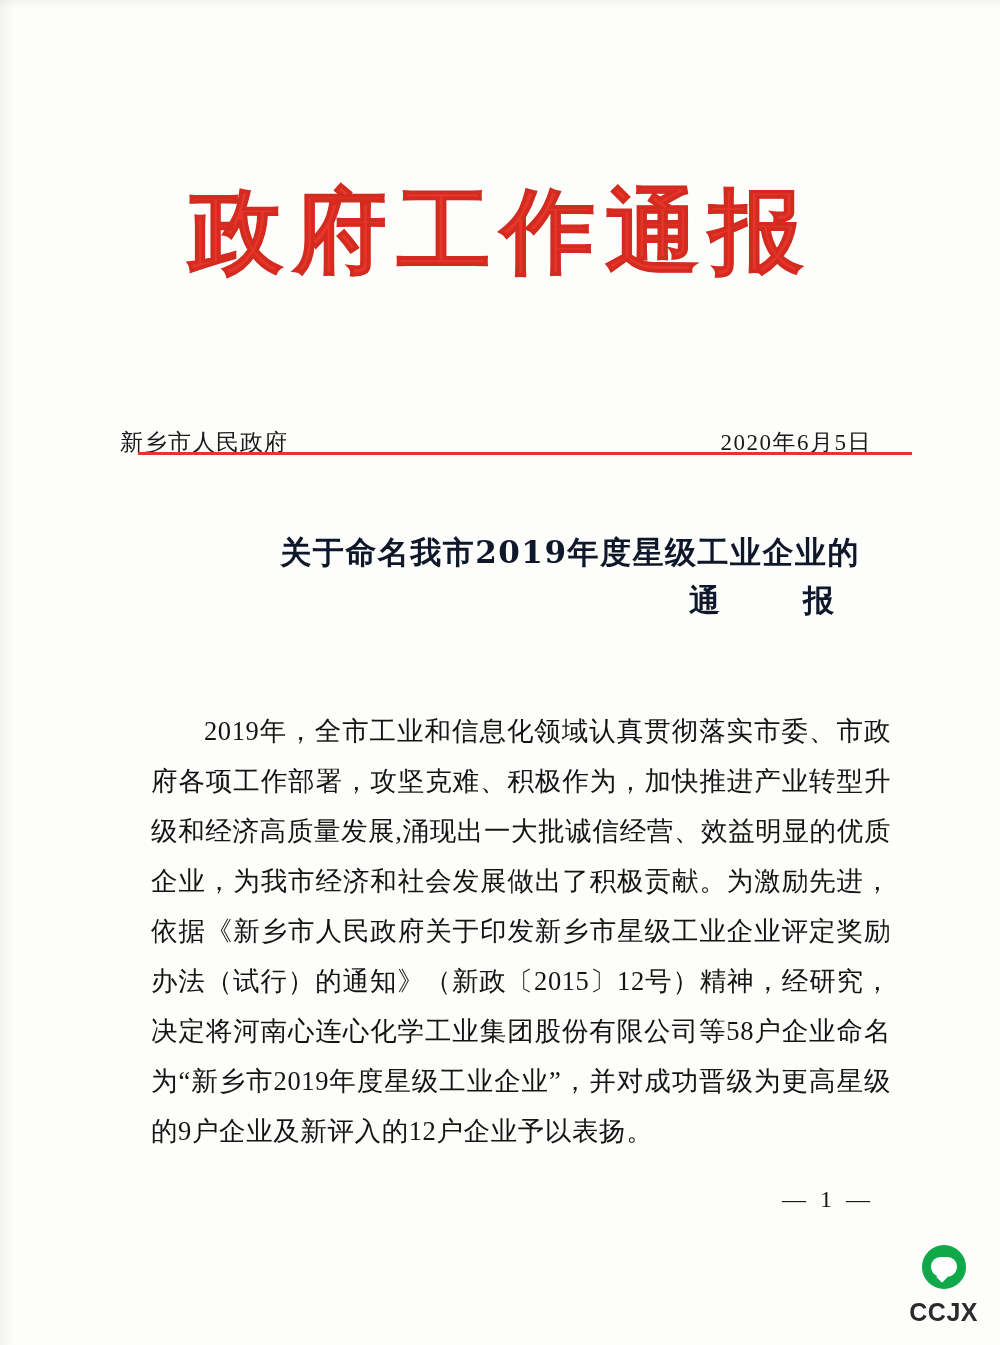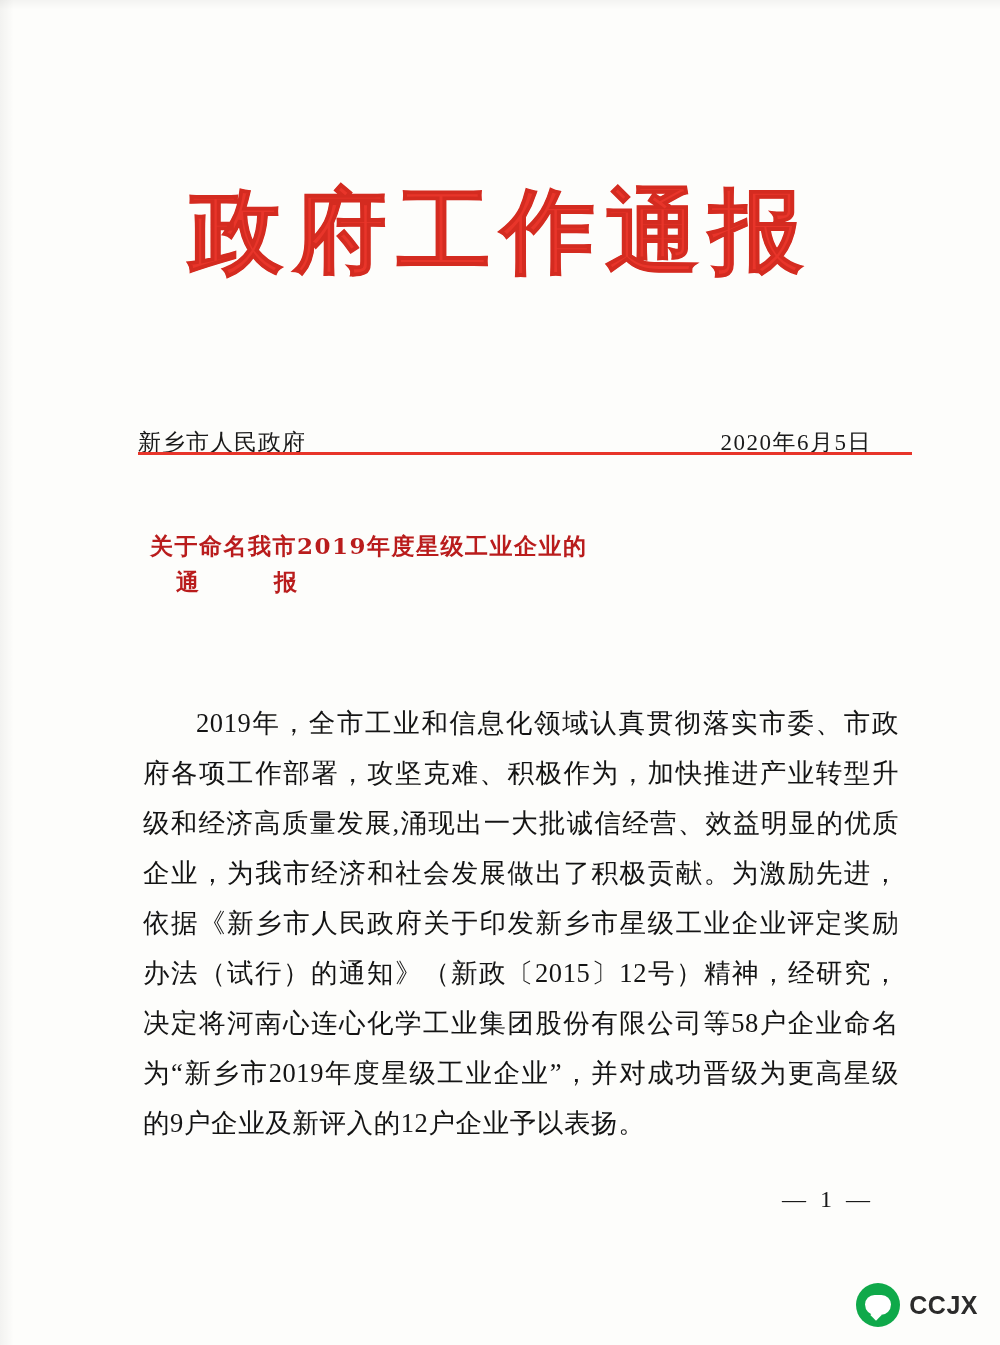--- a/index.html
+++ b/index.html
@@ -50,21 +50,21 @@
     right: 0;
     text-align: center;
     font-size: 21px;
     letter-spacing: 1px;
     color: #222;
   }
 
   .meta-row {
     position: absolute;
     top: 410px;
-    left: 138px;
+    left: 120px;
     right: 128px;
     display: flex;
     justify-content: space-between;
     align-items: baseline;
     font-size: 23px;
     color: #1a1a1a;
     letter-spacing: 1px;
   }
   .meta-right {
     letter-spacing: 1.5px;
@@ -79,26 +79,26 @@
     height: 3px;
     background: #e8352a;
   }
 
   
   .doc-title {
     position: absolute;
     top: 528px;
     left: 150px;
     right: 140px;
-    text-align: left;
-    font-size: 23px;
+    text-align: right;
+    font-size: 31px;
     font-weight: bold;
     line-height: 1.55;
     letter-spacing: 1.5px;
-    color: #b91c1c;
+    color: #0f172a;
     font-family: "DejaVu Serif", "Liberation Serif", serif;
   }
   .doc-title-2 {
     letter-spacing: 26px;
     text-indent: 26px;
   }
 
   
   .body-text {
     position: absolute;
@@ -106,21 +106,21 @@
     left: 135px;
     width: 772px;
     font-size: 26.5px;
     line-height: 50px;
     letter-spacing: 0.6px;
     text-align: justify;
     text-justify: inter-ideograph;
     color: #141414;
   }
   .body-text p {
-    margin: 8px;
+    margin: 16px;
     text-indent: 2em;
   }
 
   
   .page-number {
     position: absolute;
     top: 1186px;
     right: 126px;
     font-size: 24px;
     letter-spacing: 4px;
@@ -128,20 +128,21 @@
   }
 
   
   .badge {
     position: absolute;
     right: 22px;
     bottom: 18px;
     display: flex;
     align-items: center;
     gap: 9px;
+    flex-direction: column;
   }
   .badge-logo {
     width: 44px;
     height: 44px;
     border-radius: 50%;
     background: #0fa94a;
     position: relative;
     display: inline-block;
   }
   .badge-logo::before {

